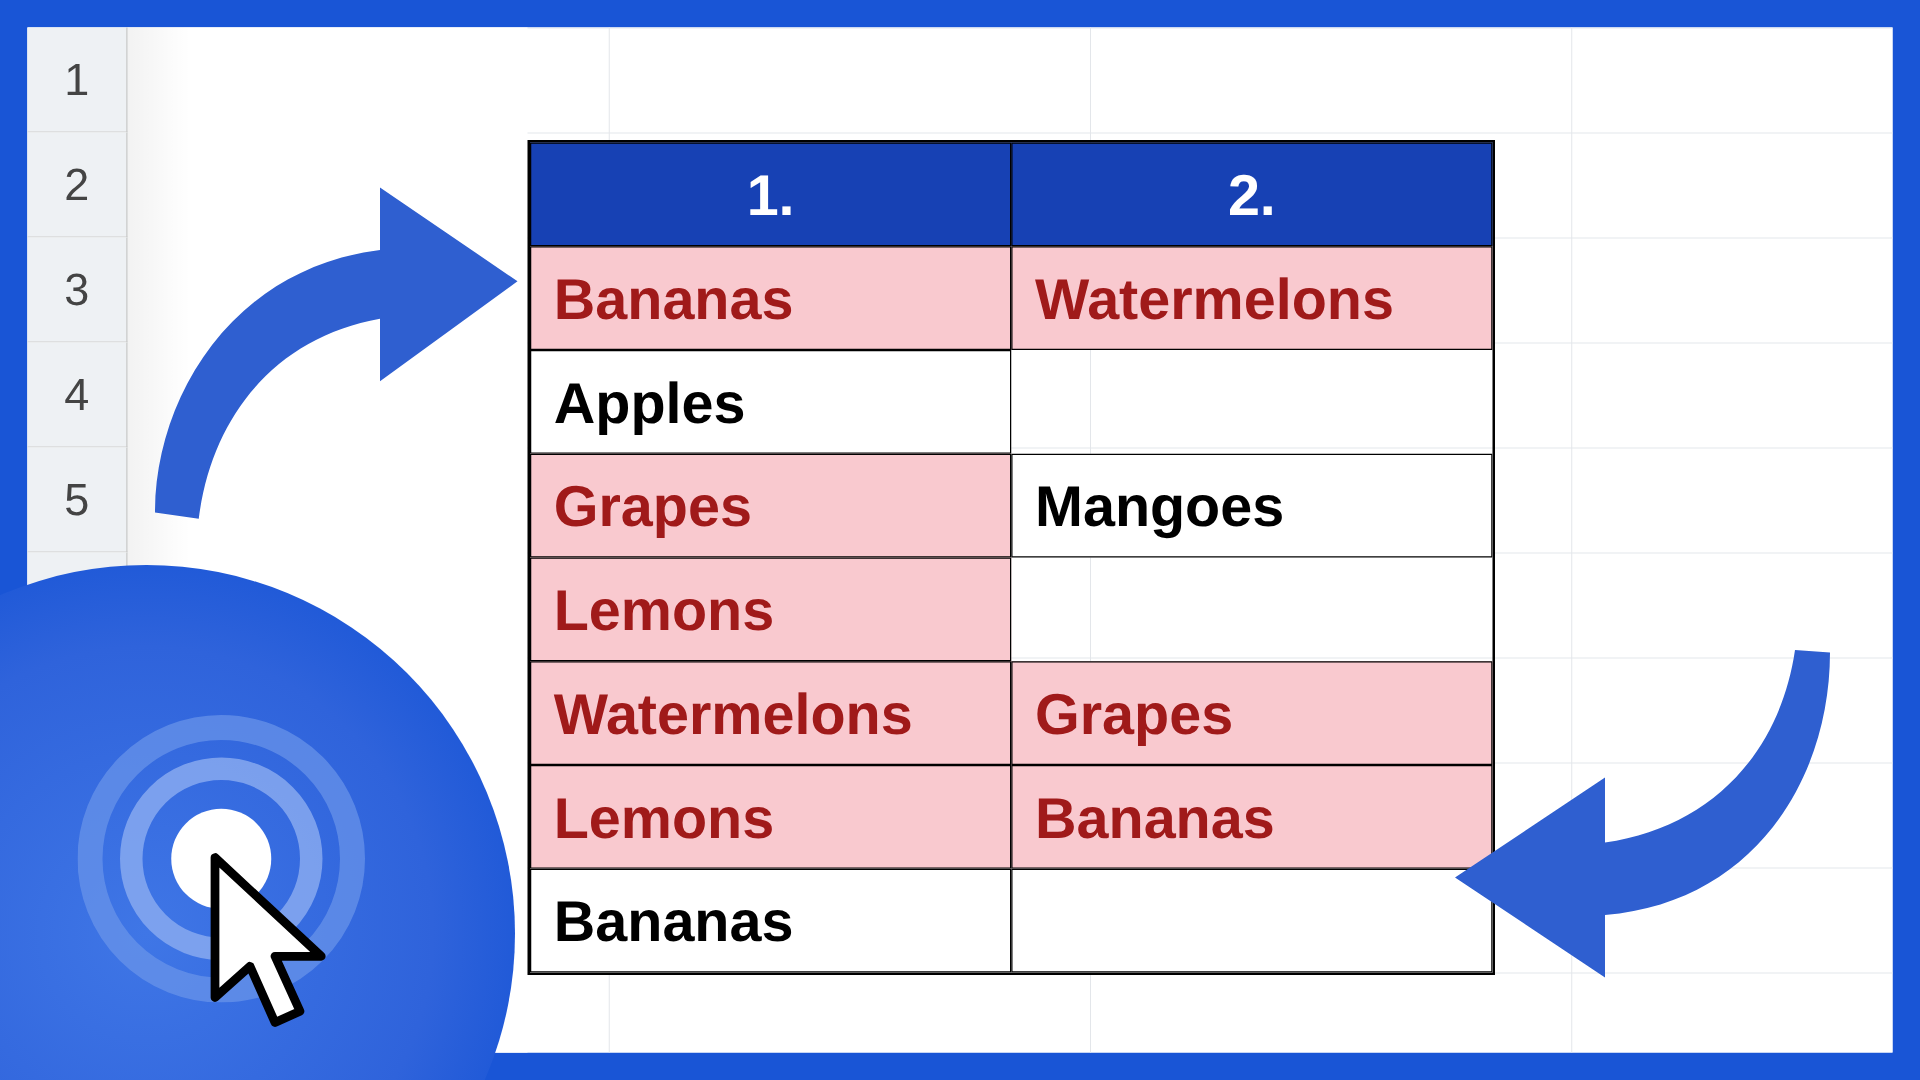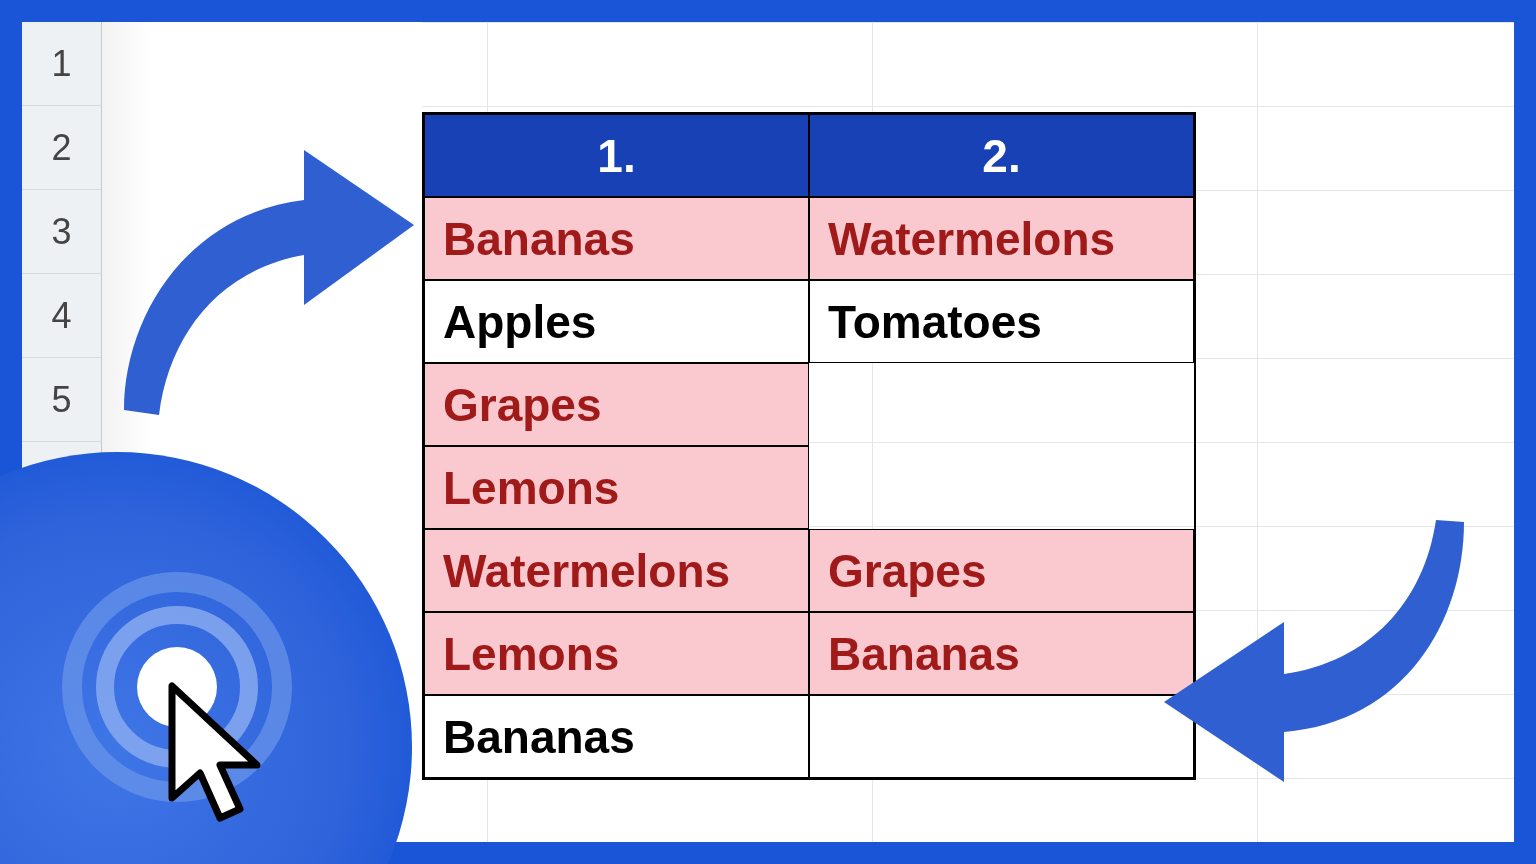--- a/index.html
+++ b/index.html
@@ -149,24 +149,24 @@
       <div class="data-row">
         <div class="data-cell data-head">1.</div>
         <div class="data-cell data-head">2.</div>
       </div>
       <div class="data-row">
         <div class="data-cell hl">Bananas</div>
         <div class="data-cell hl">Watermelons</div>
       </div>
       <div class="data-row">
         <div class="data-cell">Apples</div>
-        <div class="data-cell">Tomatoes</div>
       </div>
       <div class="data-row">
         <div class="data-cell hl">Grapes</div>
+        <div class="data-cell">Mangoes</div>
       </div>
       <div class="data-row">
         <div class="data-cell hl">Lemons</div>
       </div>
       <div class="data-row">
         <div class="data-cell hl">Watermelons</div>
         <div class="data-cell hl">Grapes</div>
       </div>
       <div class="data-row">
         <div class="data-cell hl">Lemons</div>

